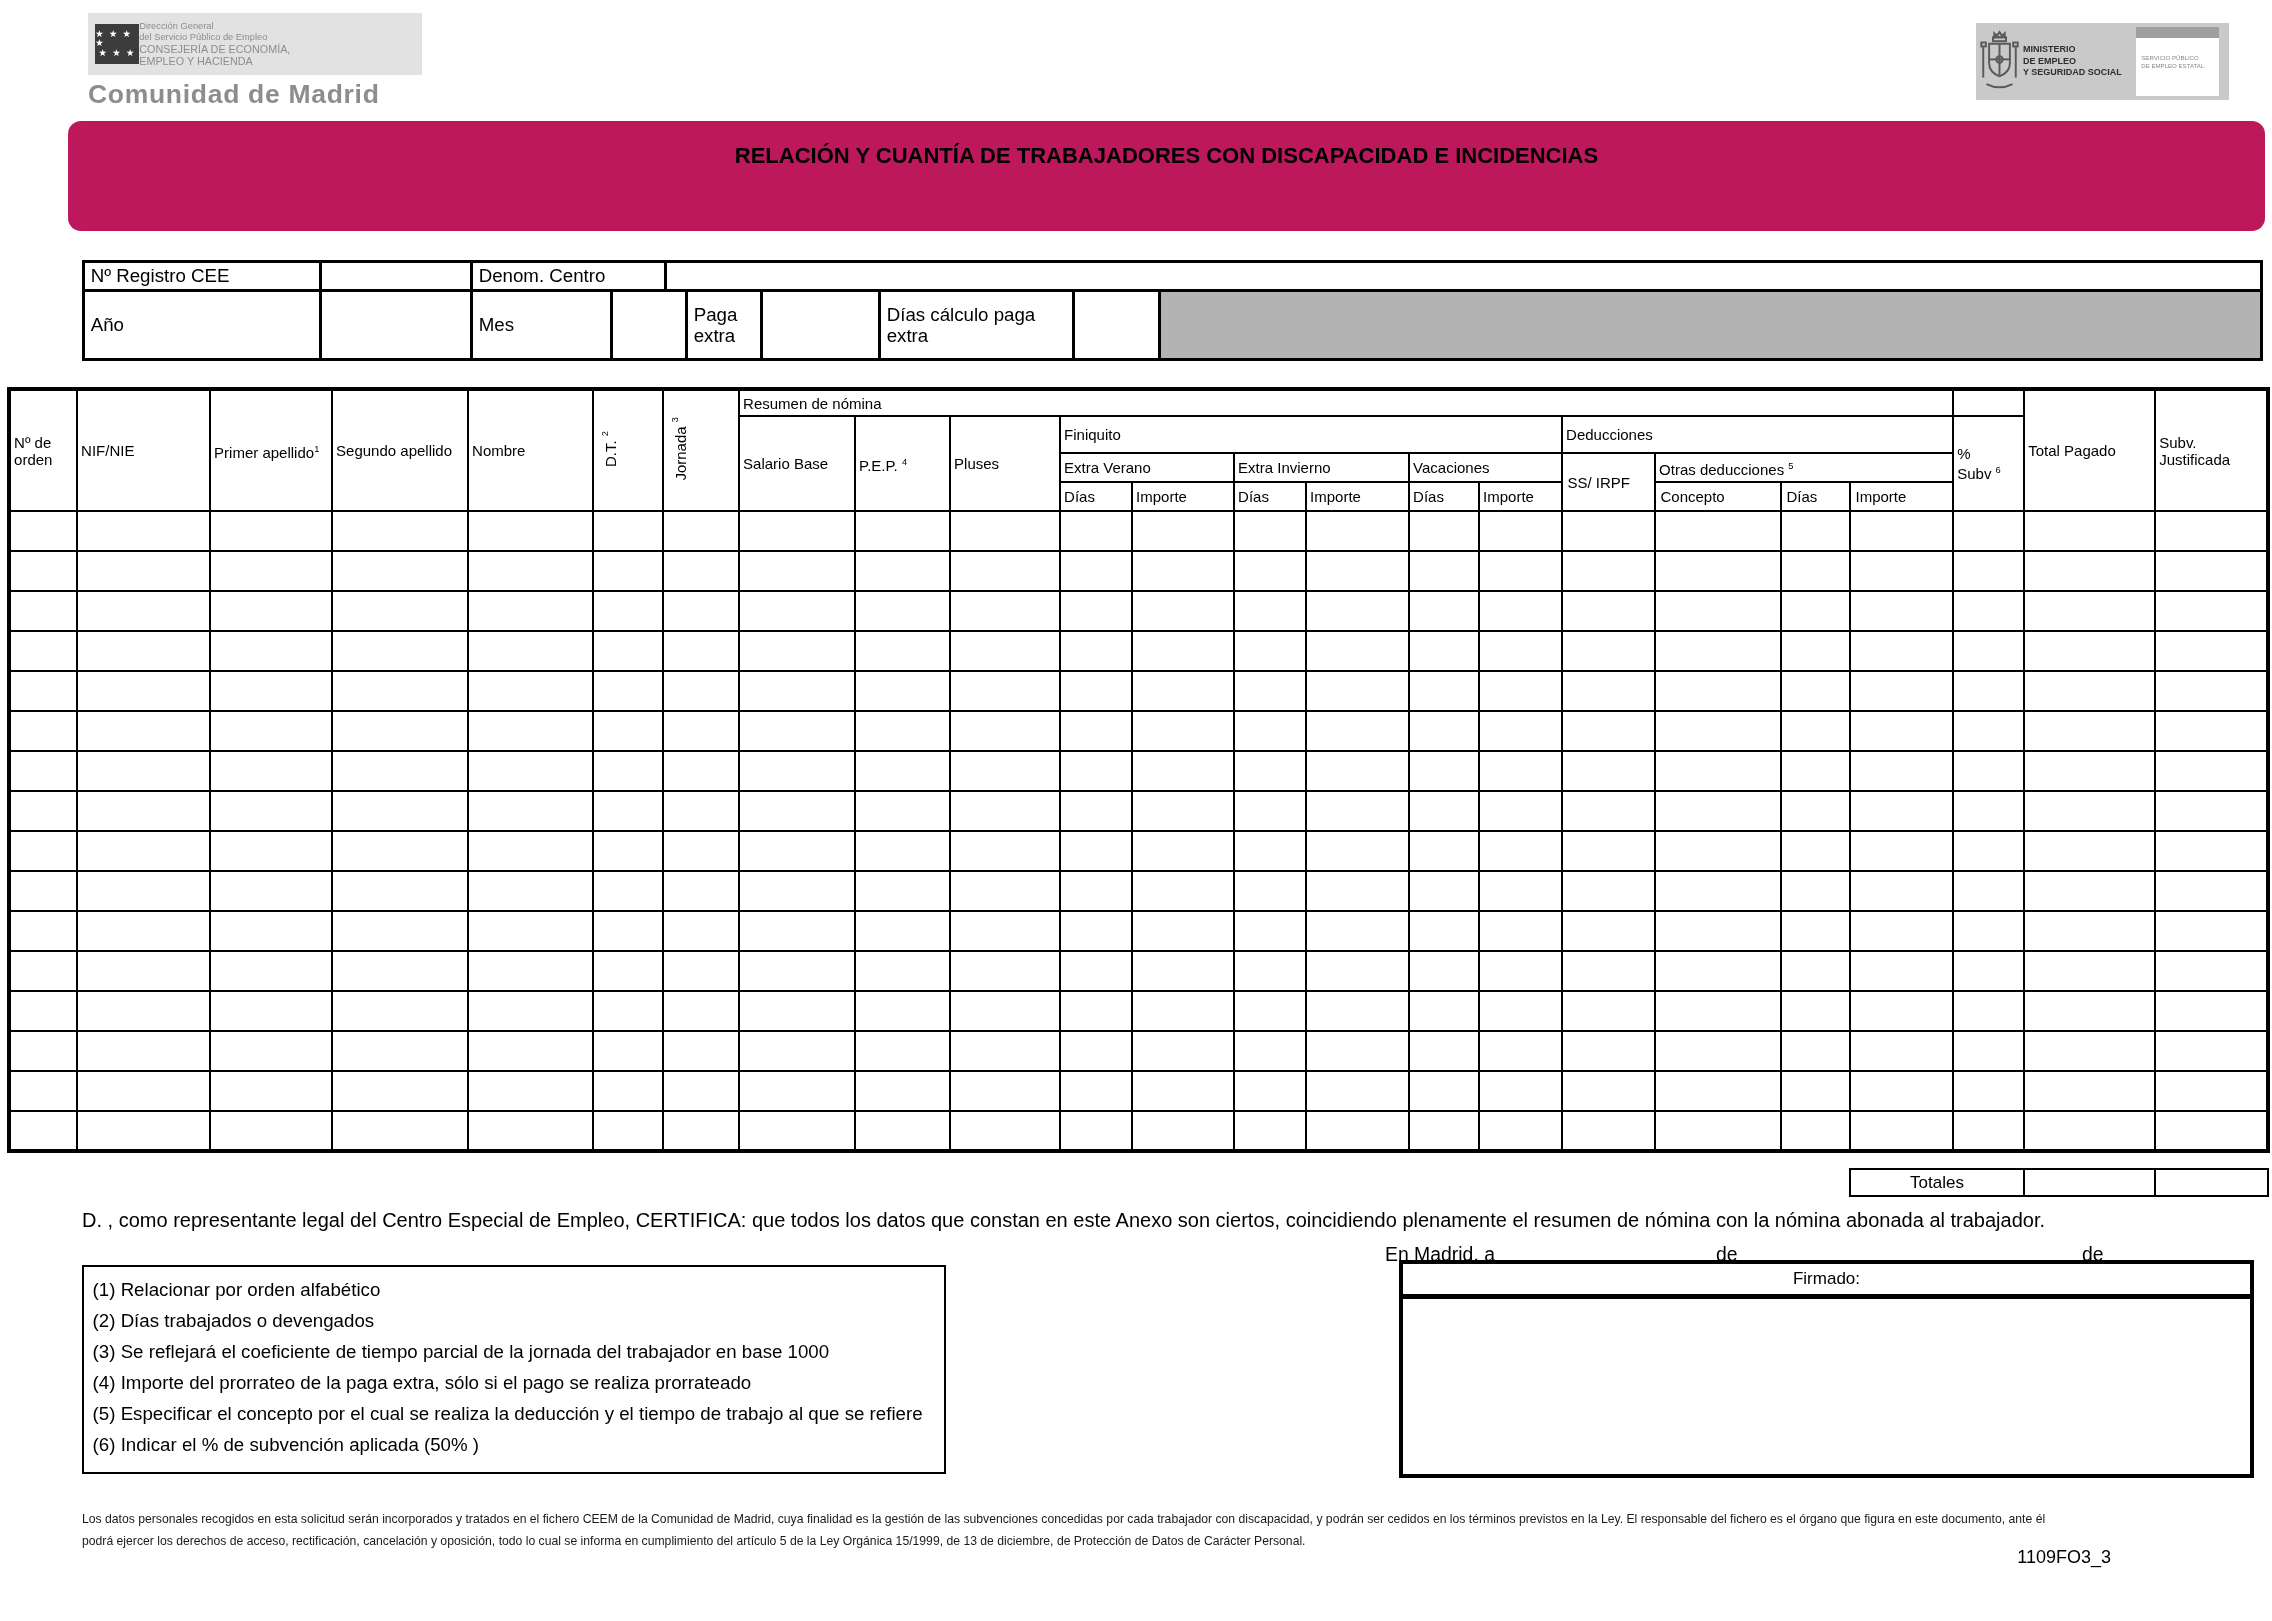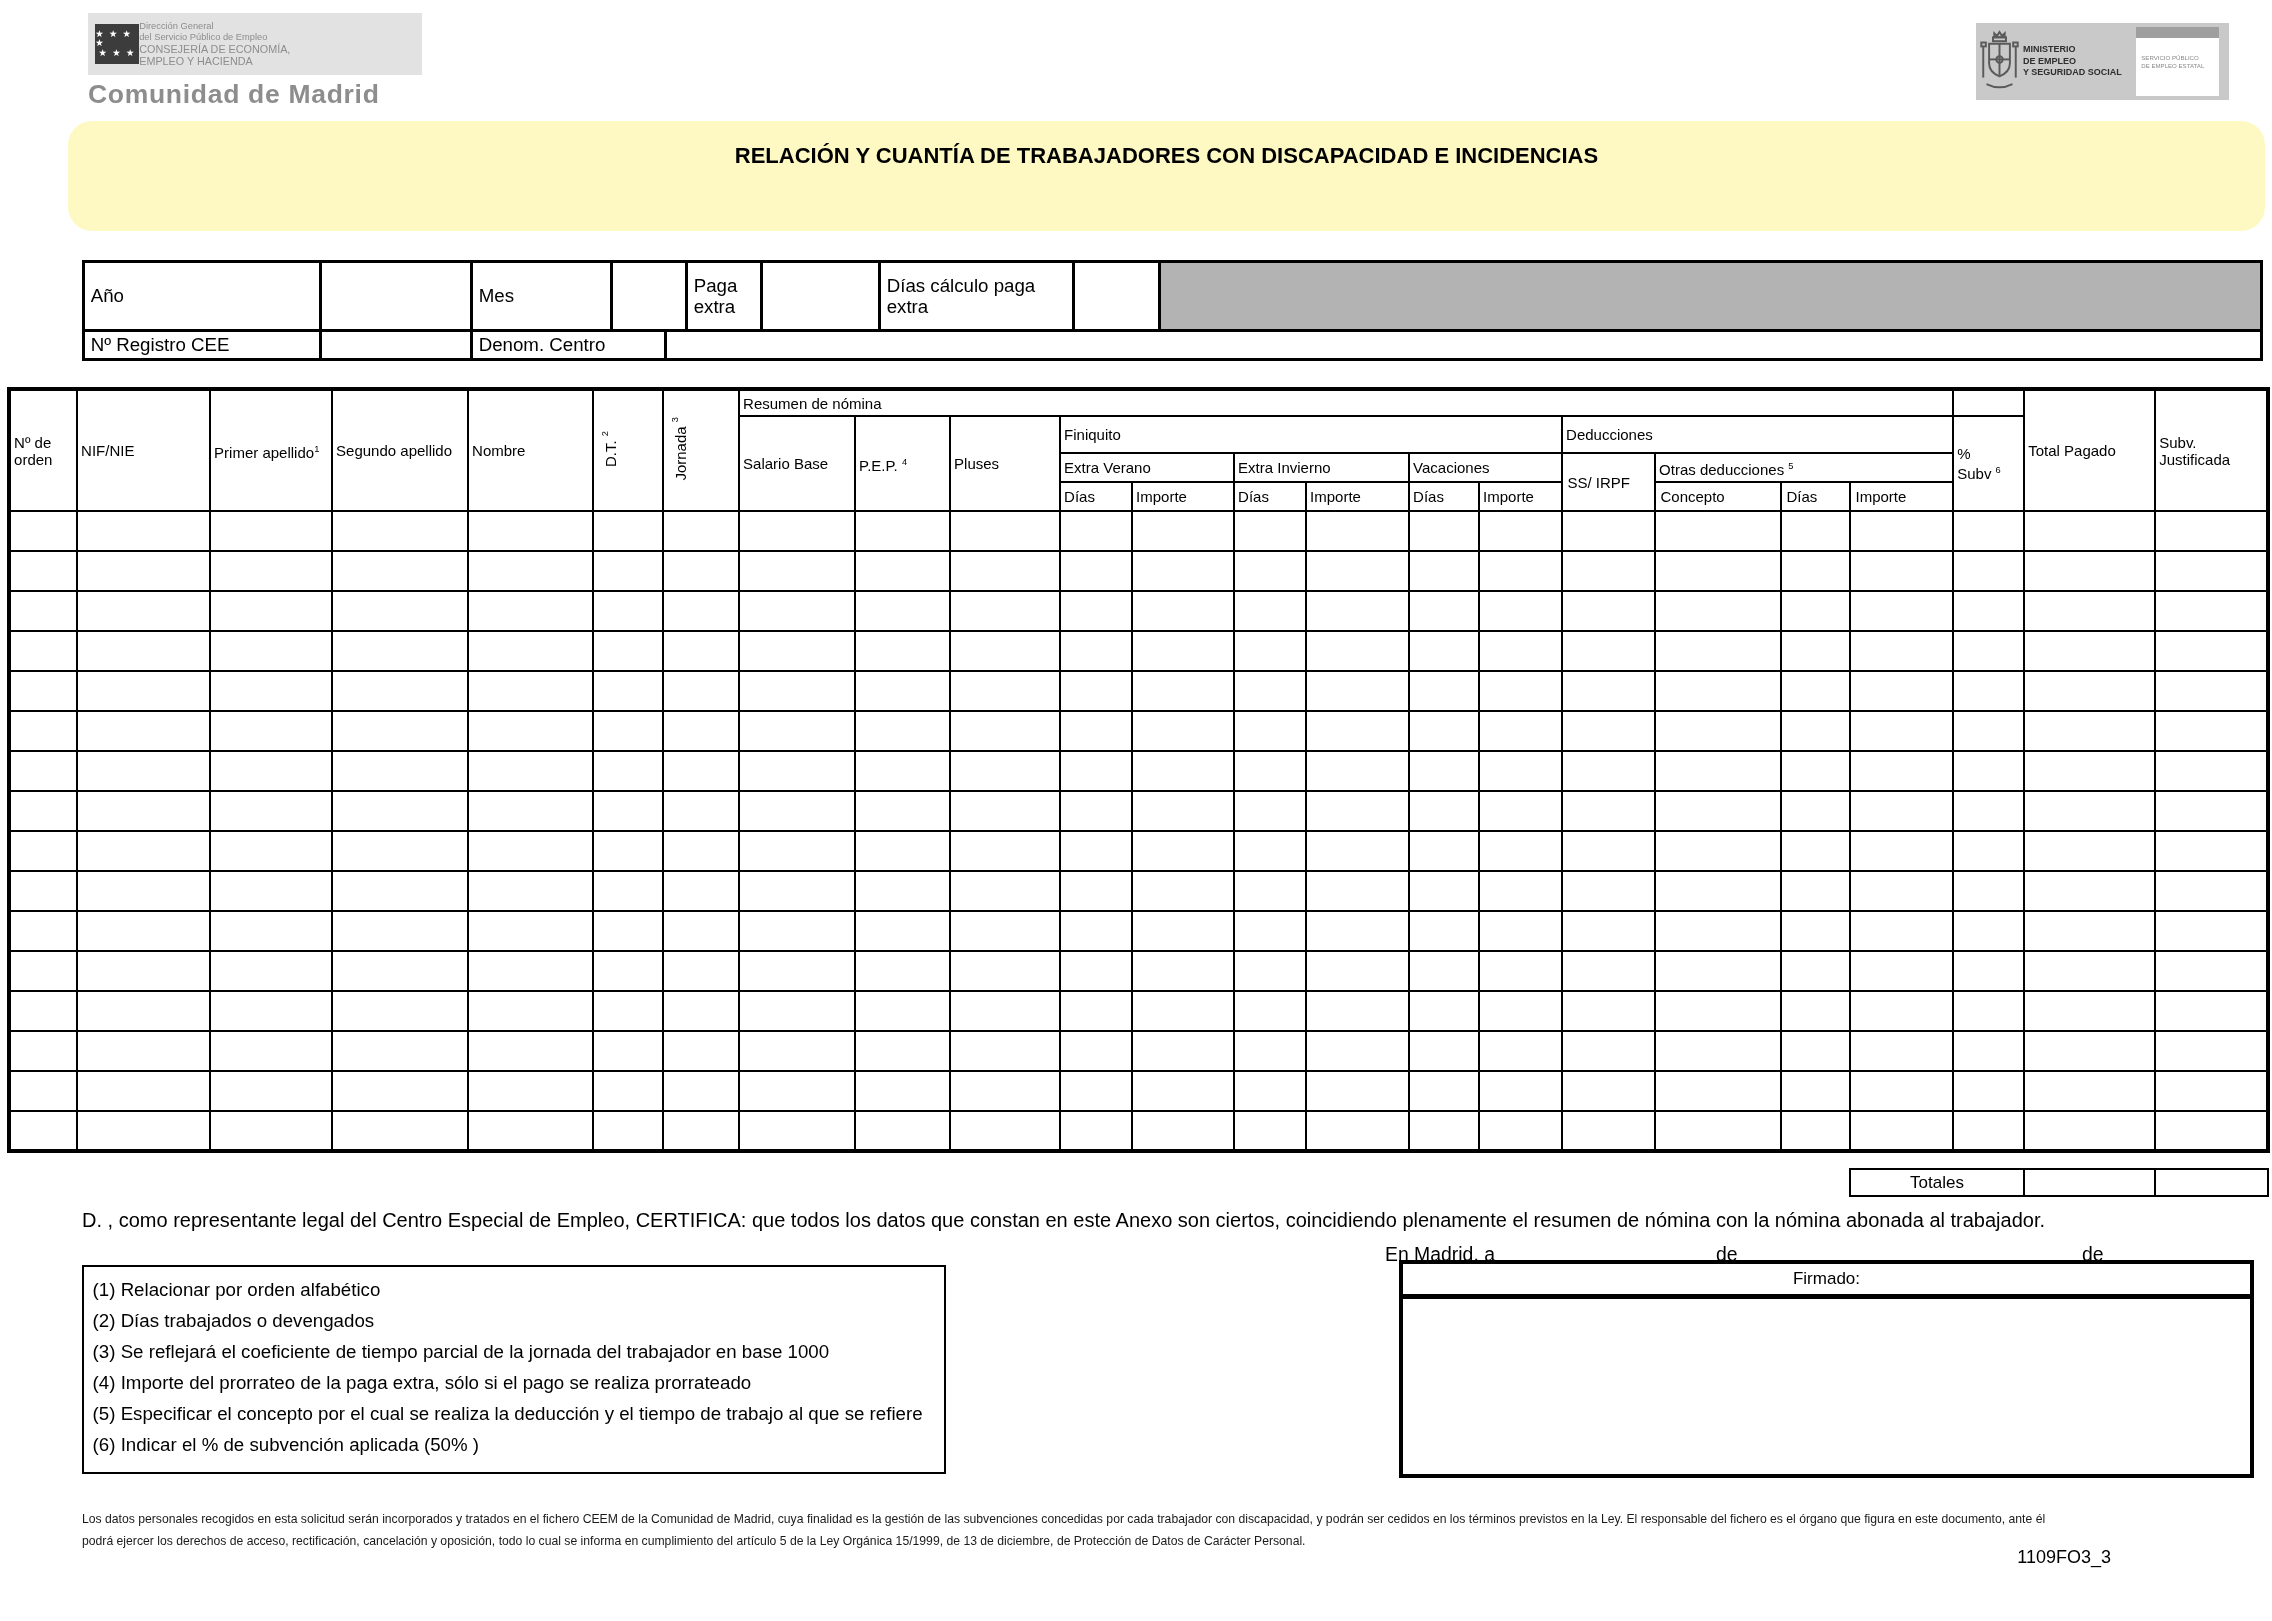--- a/index.html
+++ b/index.html
@@ -20,21 +20,21 @@
 
   
   .ministry-logo { position:absolute; left:1976px; top:23px; width:253px; height:77px; background:#c9c9c9; display:flex; }
   .coa { flex:0 0 47px; display:flex; align-items:center; justify-content:center; }
   .ministry-name { flex:0 0 109px; display:flex; flex-direction:column; justify-content:center; font-size:9px; line-height:11.5px; color:#2e2e2e; font-weight:bold; }
   .sepe-box { flex:0 0 83px; margin:4.3px 4.3px 4.3px 4.3px; background:#fff; position:relative; }
   .sepe-cap { position:absolute; top:0; left:0; right:0; height:10.8px; background:#9f9f9f; }
   .sepe-text { position:absolute; top:27px; left:5px; font-size:6.1px; line-height:8px; color:#8a8a8a; }
 
   
-  .banner { position:absolute; left:68px; top:121px; width:2197px; height:110px; background:#fef9c3; border-radius:24px; text-align:center; box-sizing:border-box; padding-top:21.5px; }
+  .banner { position:absolute; left:68px; top:121px; width:2197px; height:110px; background:#be185d; border-radius:13px; text-align:center; box-sizing:border-box; padding-top:21.5px; }
   .banner .t1 { font-size:22px; font-weight:bold; }
   .banner .t2 { font-size:21px; margin-top:6.5px; }
 
   
   .ftable { position:absolute; left:82px; top:260px; width:2181px; border:3.6px solid #000; box-sizing:border-box; }
   .frow { display:flex; }
   .frow + .frow { border-top:3.6px solid #000; }
   .frow1 { height:26px; }
   .frow2 { height:66px; }
   .fcell { border-right:3.6px solid #000; box-sizing:border-box; padding:1.4px 5.7px; display:flex; align-items:center; font-size:18.7px; line-height:21.5px; }
@@ -123,36 +123,36 @@
         <div>DE EMPLEO ESTATAL</div>
       </div>
     </div>
   </div>
 
   <div class="banner">
     <div class="t1">RELACIÓN Y CUANTÍA DE TRABAJADORES CON DISCAPACIDAD E INCIDENCIAS</div>
   </div>
 
   <div class="ftable">
+    <div class="frow frow1">
+      <div class="fcell" style="flex:0 0 237px">Nº Registro CEE</div>
+      <div class="fcell" style="flex:0 0 151px"></div>
+      <div class="fcell" style="flex:0 0 194px">Denom. Centro</div>
+      <div class="fcell" style="flex:1"></div>
+    </div>
     <div class="frow frow2">
       <div class="fcell" style="flex:0 0 237px">Año</div>
       <div class="fcell" style="flex:0 0 151px"></div>
       <div class="fcell" style="flex:0 0 140px">Mes</div>
       <div class="fcell" style="flex:0 0 75px"></div>
       <div class="fcell" style="flex:0 0 75px">Paga extra</div>
       <div class="fcell" style="flex:0 0 118px"></div>
       <div class="fcell" style="flex:0 0 194px">Días cálculo paga extra</div>
       <div class="fcell" style="flex:0 0 86px"></div>
       <div class="fcell fshade" style="flex:1"></div>
-    </div>
-    <div class="frow frow1">
-      <div class="fcell" style="flex:0 0 237px">Nº Registro CEE</div>
-      <div class="fcell" style="flex:0 0 151px"></div>
-      <div class="fcell" style="flex:0 0 194px">Denom. Centro</div>
-      <div class="fcell" style="flex:1"></div>
     </div>
   </div>
 
   <div class="main-table-wrap">
     <table class="main">
       <colgroup>
         <col style="width:68px">
           <col style="width:133px">
           <col style="width:122px">
           <col style="width:136px">

